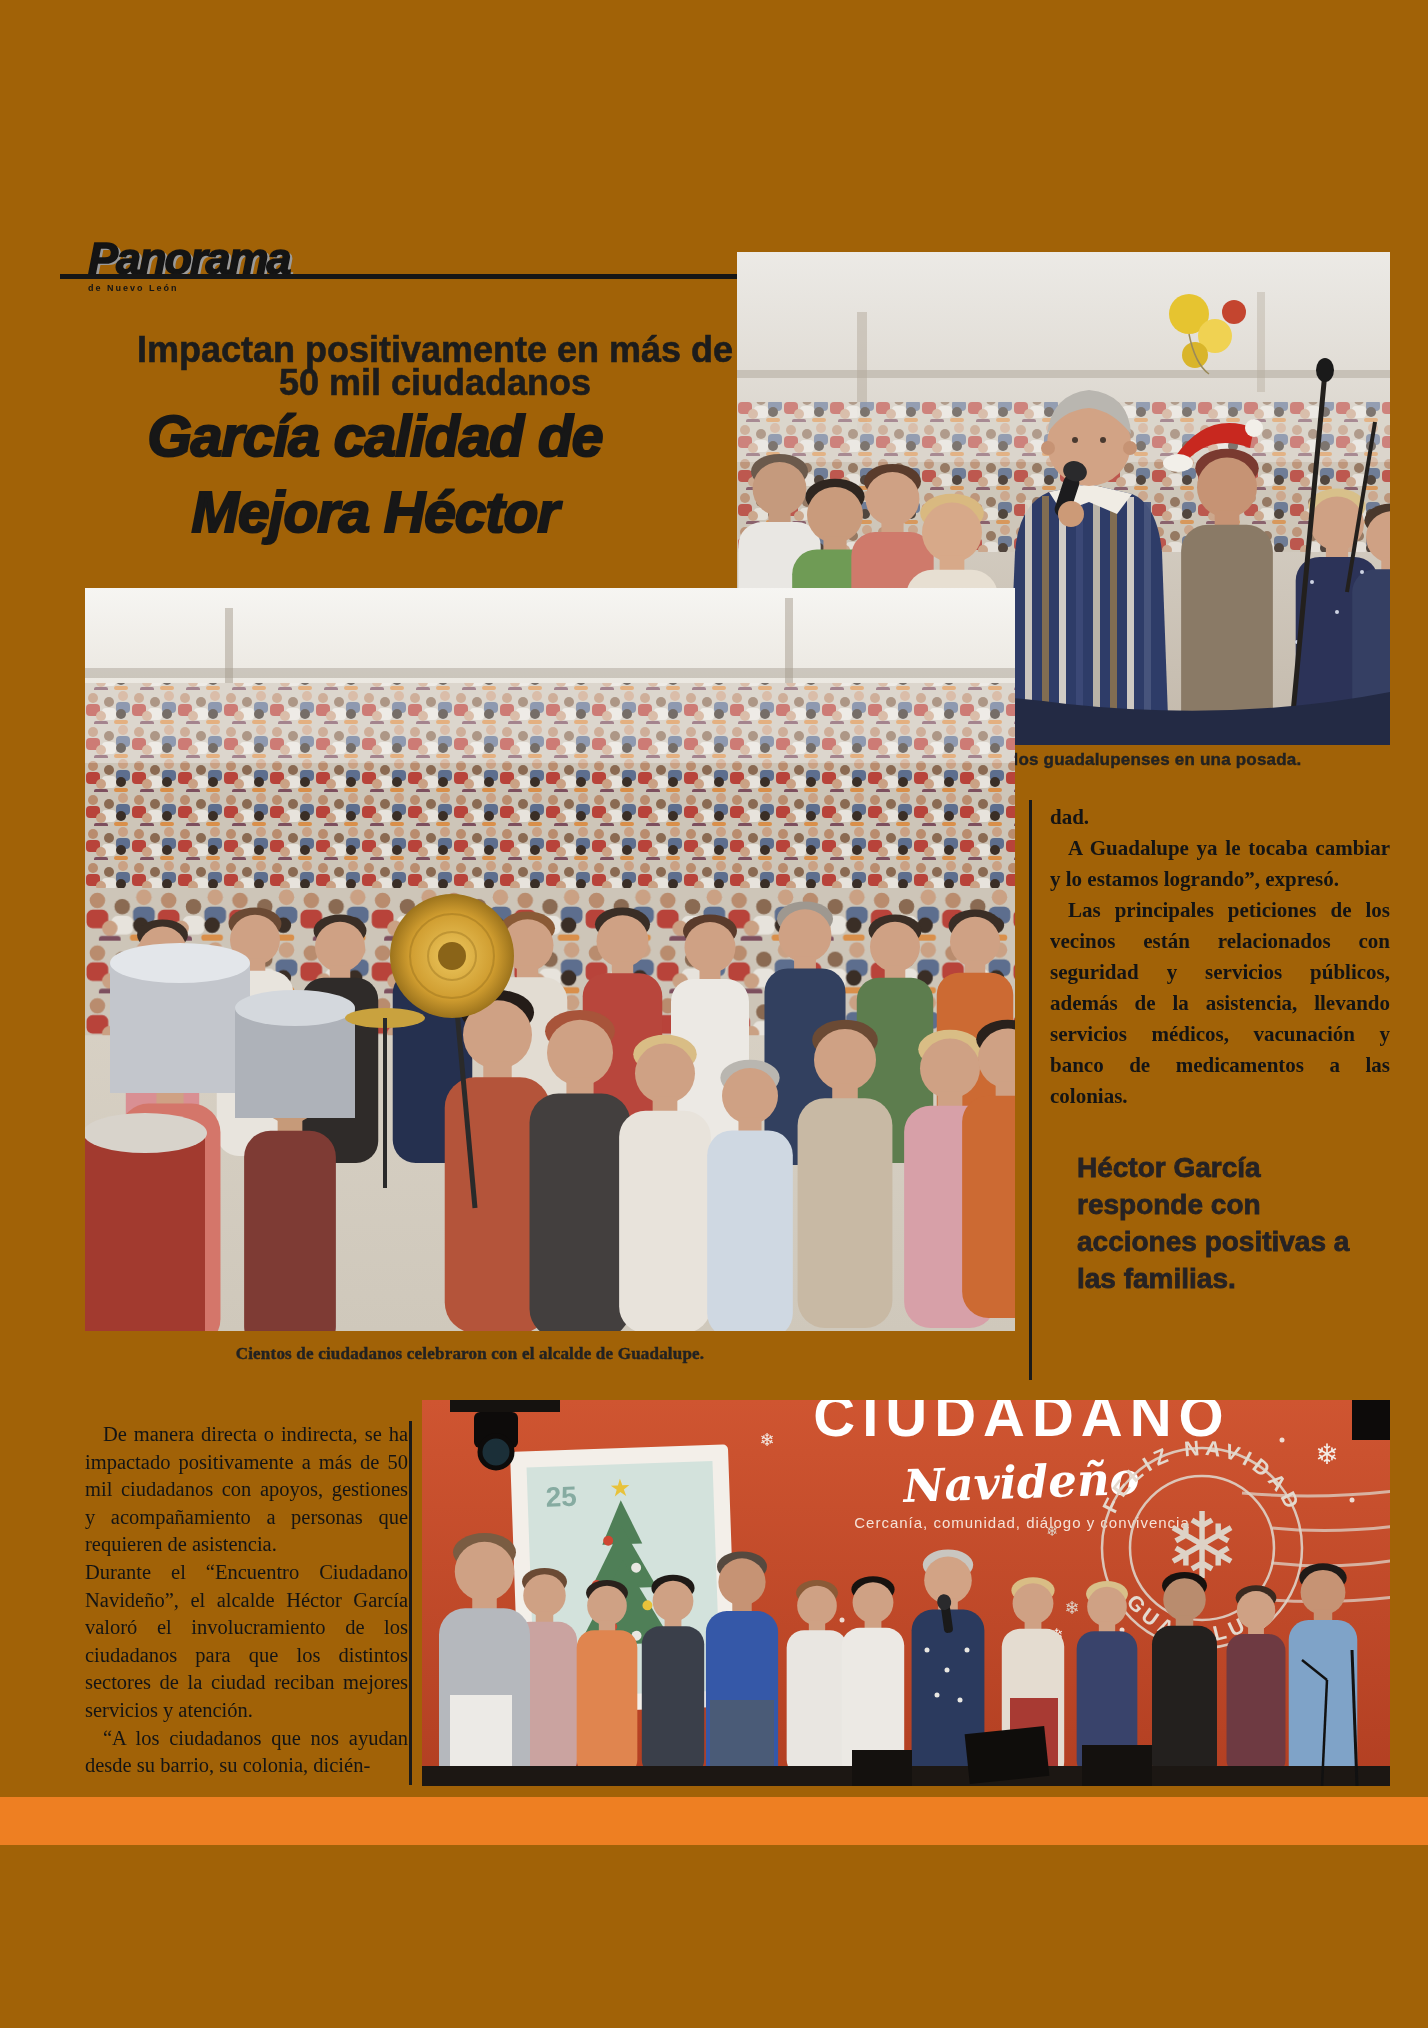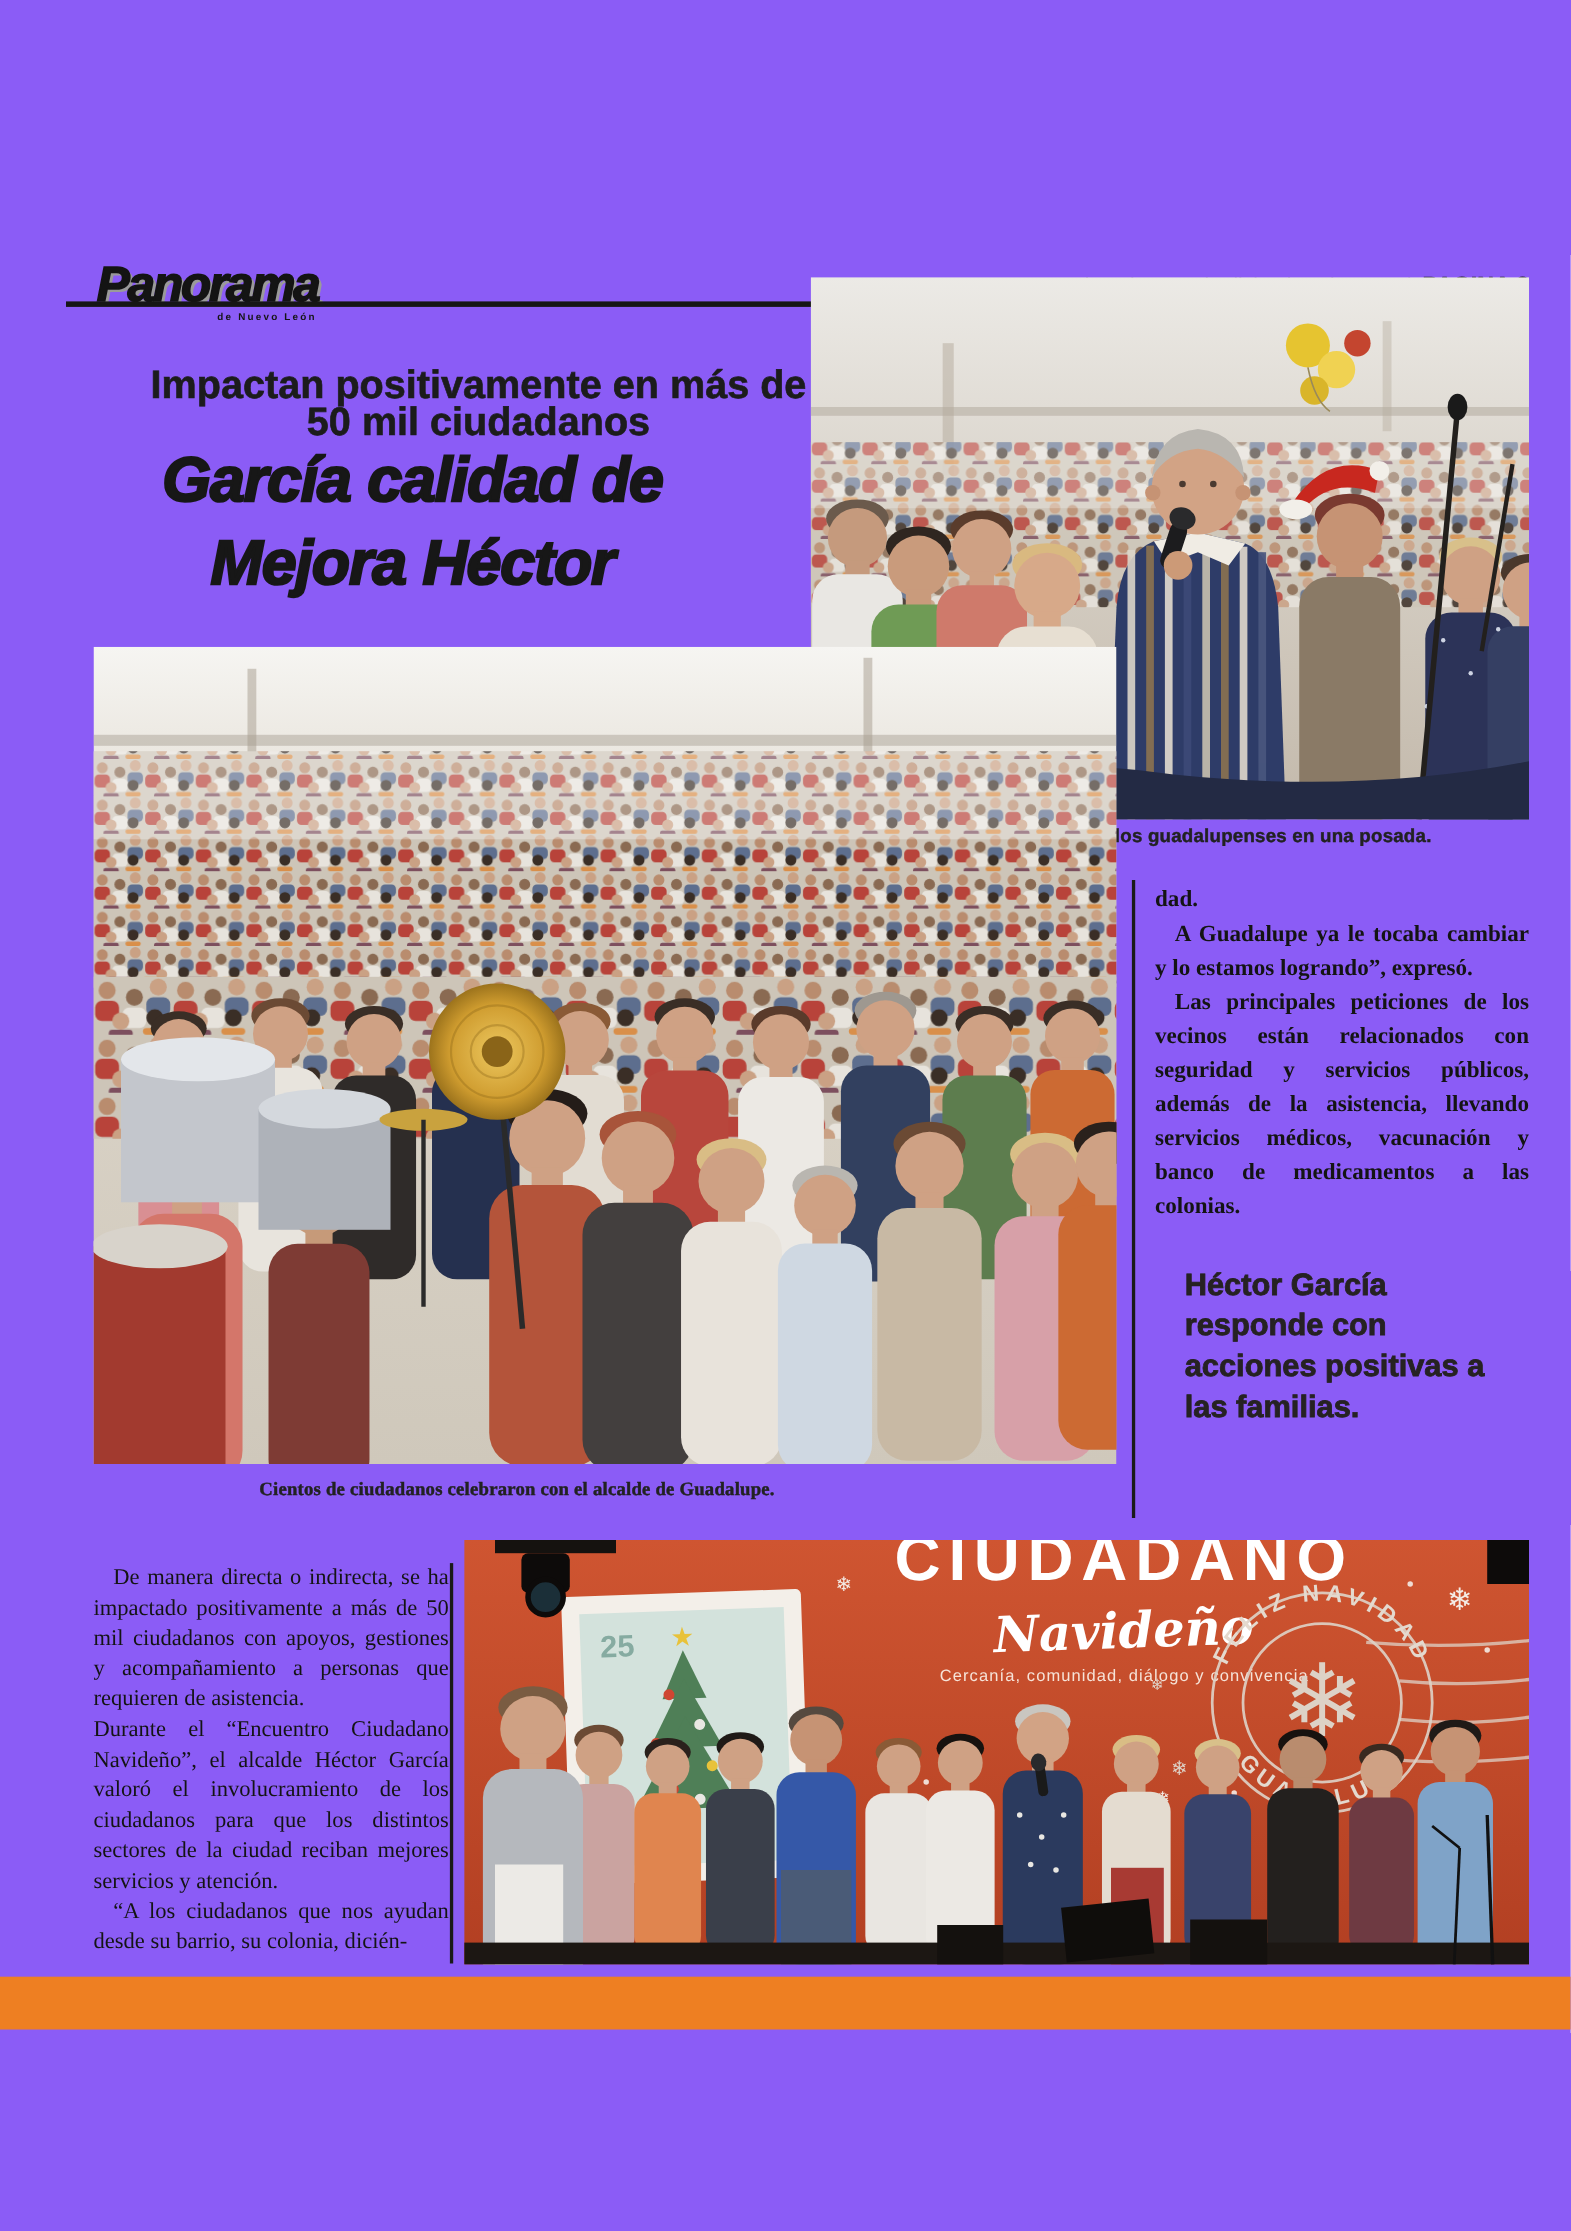--- a/index.html
+++ b/index.html
@@ -1,24 +1,24 @@
 <!DOCTYPE html>
 <html><head>
 <meta charset="utf-8">
 <style>
   html,body{margin:0;padding:0;background:#ffffff;}
-  .page{position:relative;width:1428px;height:2028px;background:#8b5cf6;overflow:hidden;
+  .page{position:relative;width:1428px;height:2028px;background:#a16207;overflow:hidden;
         font-family:"Liberation Sans",sans-serif;color:#111;}
   .abs{position:absolute;}
 
   
   .logo{font-family:"Liberation Sans",sans-serif;font-style:italic;font-weight:bold;
         font-size:45px;letter-spacing:-2px;color:#141414;-webkit-text-stroke:1.5px #141414;
         text-shadow:3px 2px 0 #9a9a9a;line-height:1;}
-  .logo-tag{font-size:9px;font-weight:bold;letter-spacing:2px;color:#141414;text-align:right;
+  .logo-tag{font-size:9px;font-weight:bold;letter-spacing:2px;color:#141414;text-align:left;
         margin-top:2px;width:200px;}
   .folio{font-size:19px;color:#1a1a1a;white-space:nowrap;}
   .folio .folio-page{font-weight:bold;font-size:21px;-webkit-text-stroke:.5px #1a1a1a;margin-left:6px;}
   .header-rule{background:#161616;height:5px;}
 
   
   .kicker{font-weight:bold;font-size:36px;line-height:33px;text-align:center;color:#1c1c1c;
         -webkit-text-stroke:.6px #1c1c1c;}
   .headline{font-style:italic;font-weight:bold;font-size:57px;line-height:76px;text-align:center;
         color:#171717;-webkit-text-stroke:2.2px #171717;letter-spacing:-1px;}

